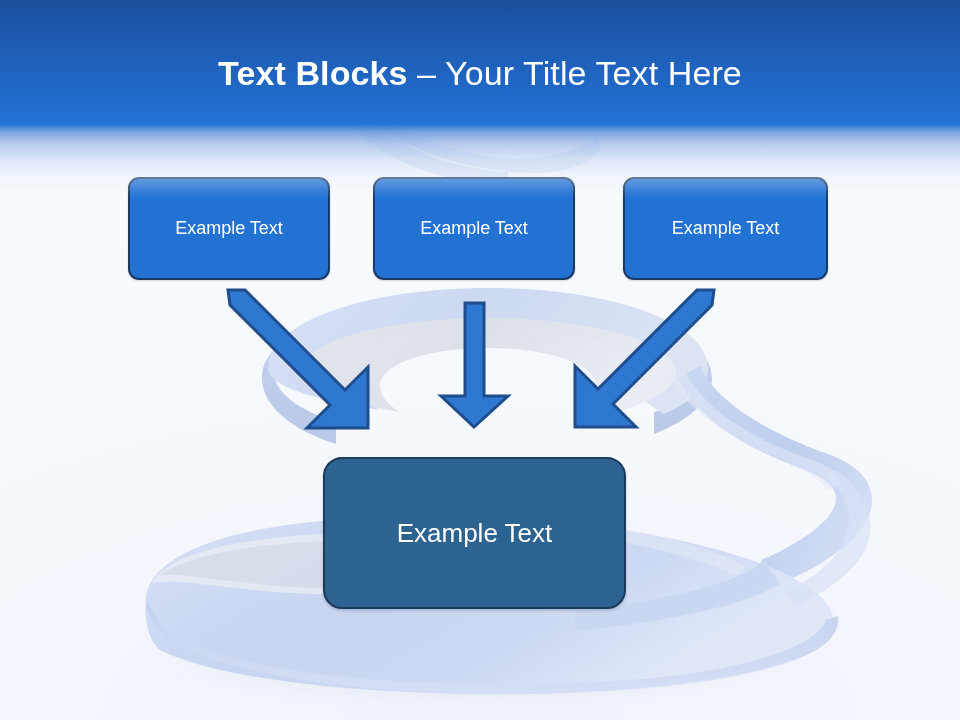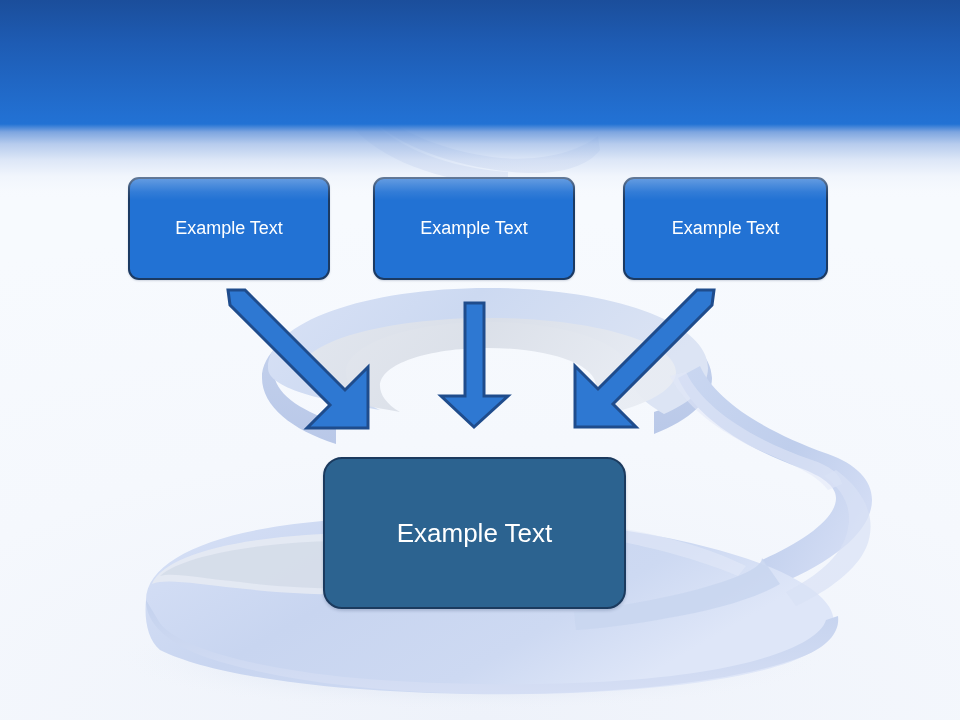--- a/index.html
+++ b/index.html
@@ -322,14 +322,17 @@
   <div class="tbox" id="tbox-2">
     <span>Example Text</span>
   </div>
 
   <div class="bbox">
     <span>Example Text</span>
   </div>
 
   <div class="header-band"></div>
 
+  <div class="title-text">
+    <span class="t-bold">Text Blocks</span><span class="t-norm"> – </span><span class="t-norm">Your Title Text Here</span>
+  </div>
 
 </div>
 
 </body></html>

